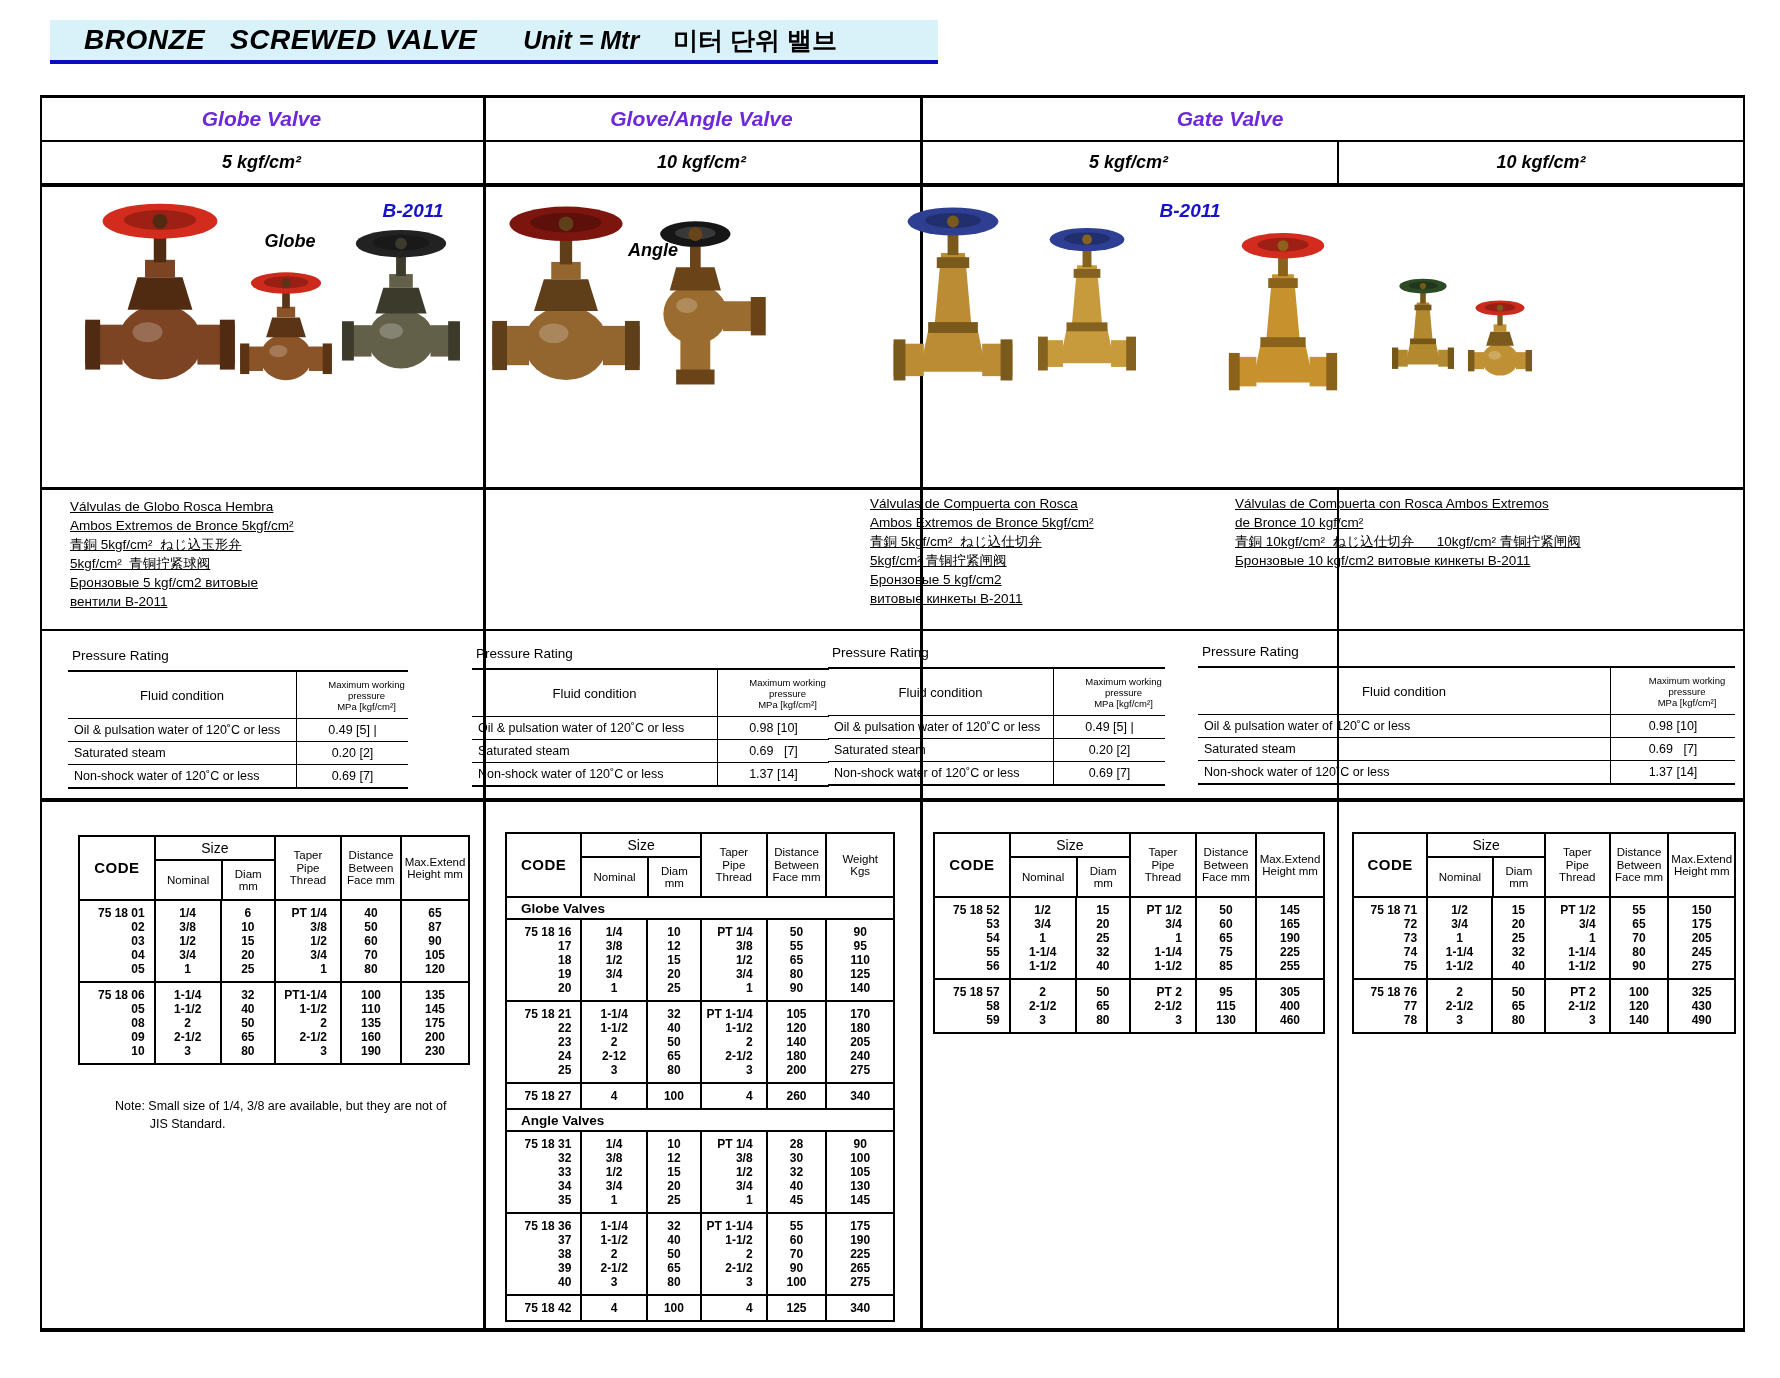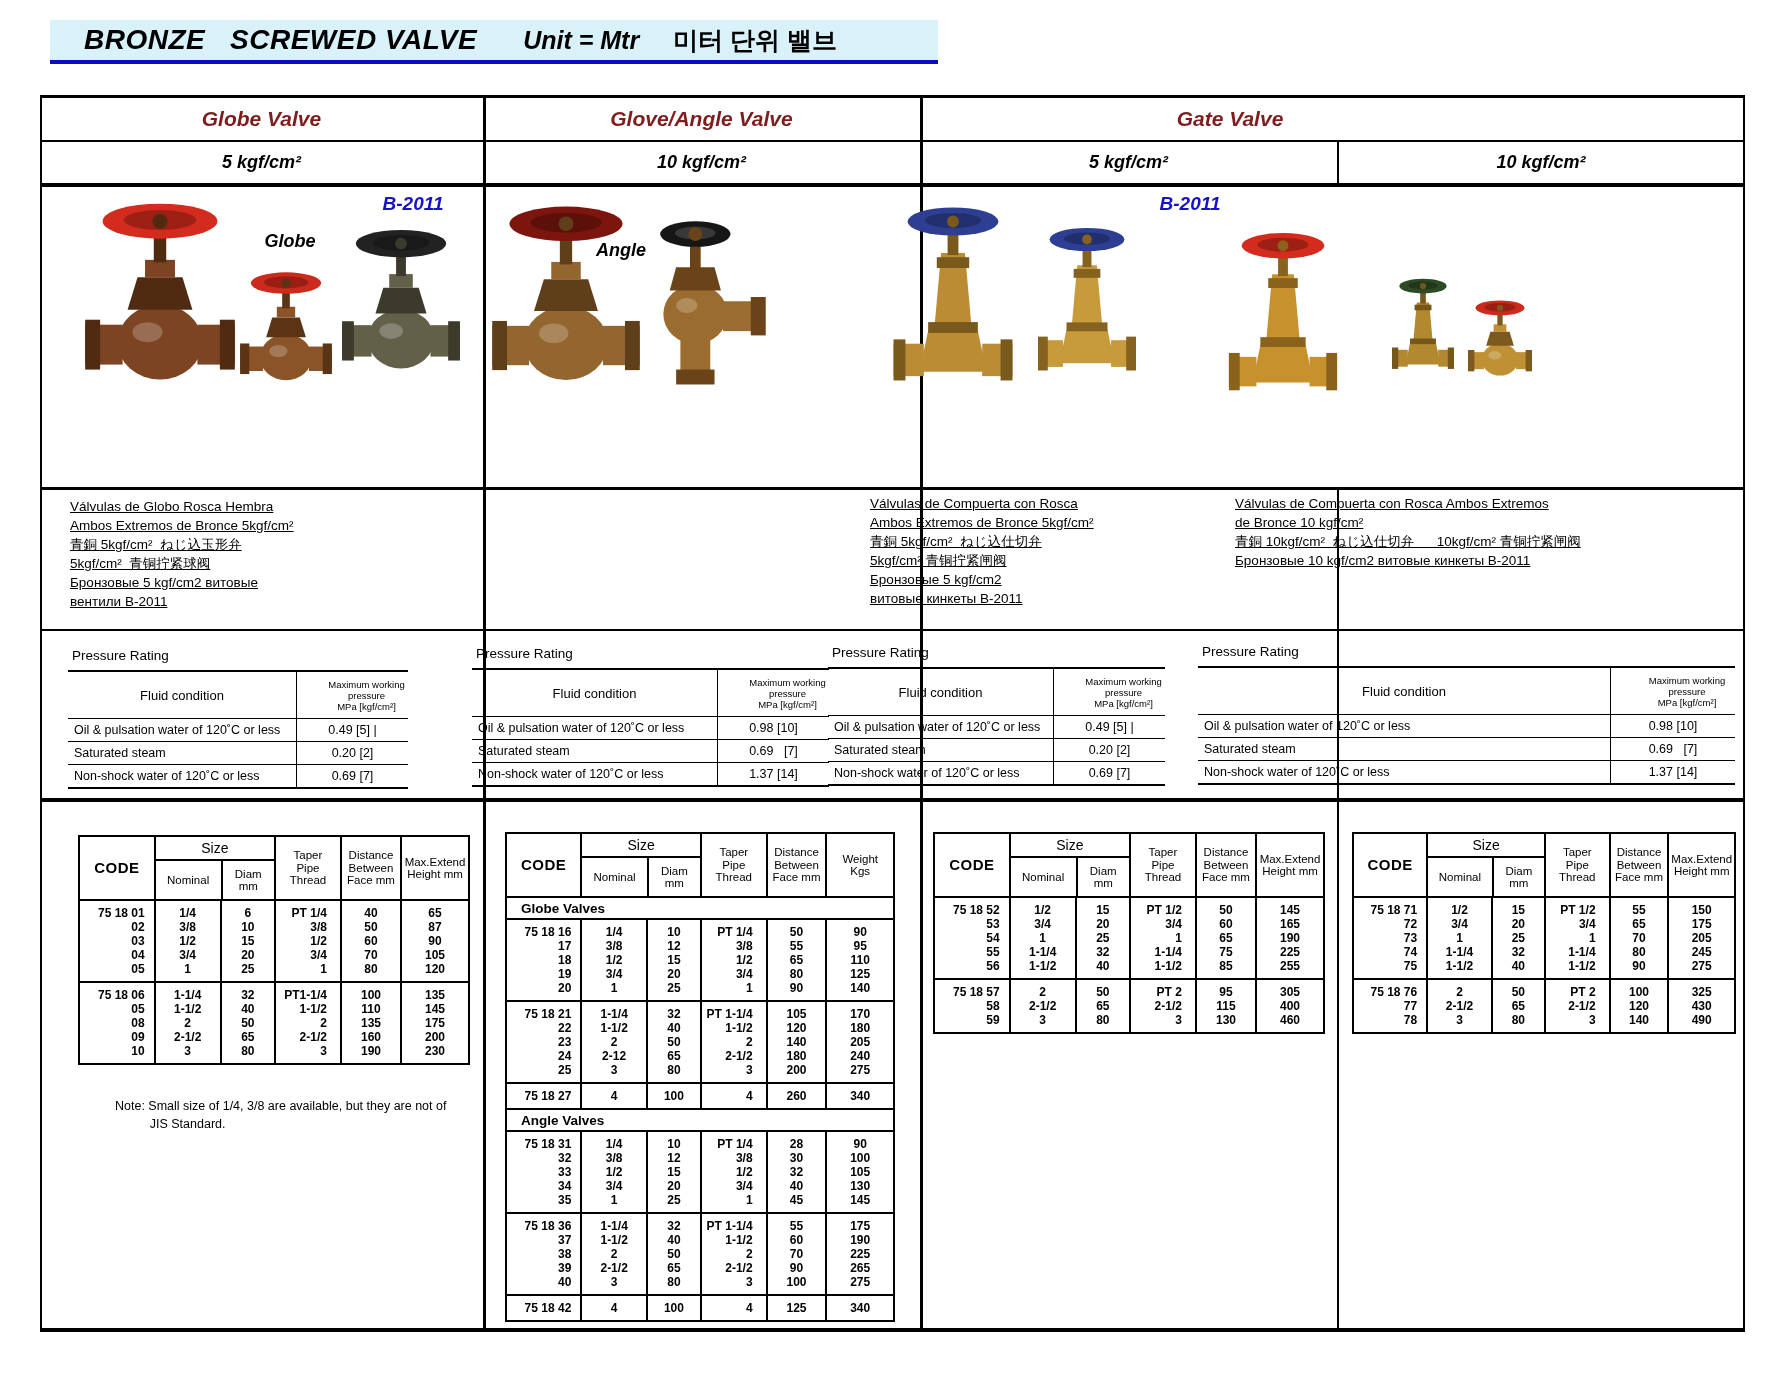--- a/index.html
+++ b/index.html
@@ -10,23 +10,23 @@
   
   .title-bar{position:absolute;left:50px;top:20px;width:888px;height:44px;background:#d9f1f8;border-bottom:4px solid #0b0bc4;display:flex;align-items:center;}
   .t-main{font-style:italic;font-weight:bold;font-size:28px;white-space:pre;margin-left:34px;letter-spacing:.5px;}
   .t-unit{font-style:italic;font-weight:bold;font-size:25px;margin-left:46px;}
   .t-kr{font-weight:bold;font-size:25px;margin-left:34px;}
 
   
   .grid{position:absolute;left:40px;top:95px;width:1705px;height:1240px;}
   .hl,.vl{position:absolute;background:#000;}
   .cell{position:absolute;display:flex;align-items:center;justify-content:center;}
-  .vname{color:#7f1d1d;font-size:21px;font-weight:bold;font-style:italic;}
+  .vname{color:#6d28d9;font-size:21px;font-weight:bold;font-style:italic;}
   .kgf{font-size:18px;font-weight:bold;font-style:italic;}
-  .model{position:absolute;color:#1512c9;font-size:19px;font-weight:bold;font-style:italic;text-align:center;}
+  .model{position:absolute;color:#1512c9;font-size:19px;font-weight:bold;font-style:italic;text-align:center;margin-top:7px;}
   .plabel{position:absolute;font-size:18px;font-weight:bold;font-style:italic;text-align:center;}
   .desc{position:absolute;font-size:13.5px;line-height:19px;white-space:pre-wrap;text-decoration:underline;}
 
   
   .valve{position:absolute;}
   .valve svg{width:100%;height:100%;}
 
   
   .ptable{position:absolute;}
   .pt-title{font-size:13.5px;height:22px;padding-left:4px;}
@@ -166,21 +166,21 @@
     <div class="valve" style="left:452px;top:103px;width:148px;height:209px;color:#93652f;--wheel:#7c150e;--dark:#5f3f1a;">
       <svg>
           <use href="#sym-globe"></use>
         </svg>
     </div>
     <div class="valve" style="left:602px;top:110px;width:128px;height:200px;color:#9a6c30;--wheel:#161616;--dark:#6a4418;">
       <svg>
           <use href="#sym-angle"></use>
         </svg>
     </div>
-    <div class="plabel" style="left:536px;top:145px;width:90px;">Angle</div>
+    <div class="plabel" style="left:568px;top:145px;width:90px;">Angle</div>
 
     <div class="valve" style="left:848px;top:106px;width:130px;height:200px;color:#bb8c33;--wheel:#2e3f93;--dark:#7a5a1c;">
       <svg>
           <use href="#sym-gate"></use>
         </svg>
     </div>
     <div class="valve" style="left:998px;top:114px;width:98px;height:192px;color:#c79a3c;--wheel:#2e3f93;--dark:#85621f;">
       <svg>
           <use href="#sym-gate"></use>
         </svg>

